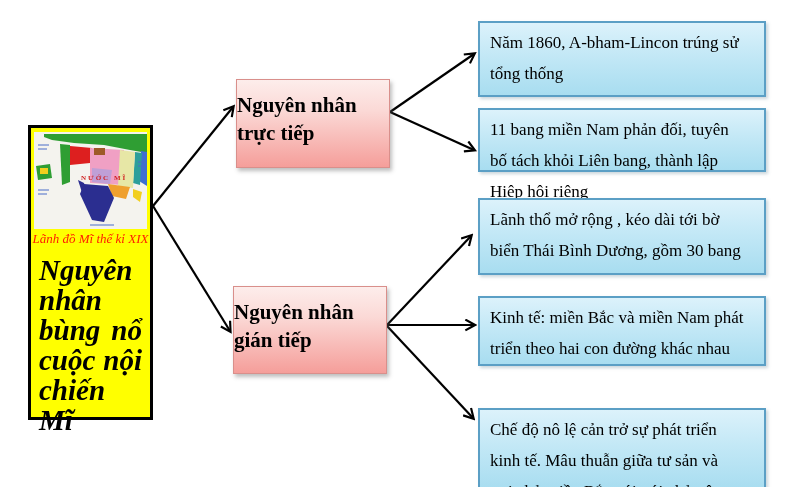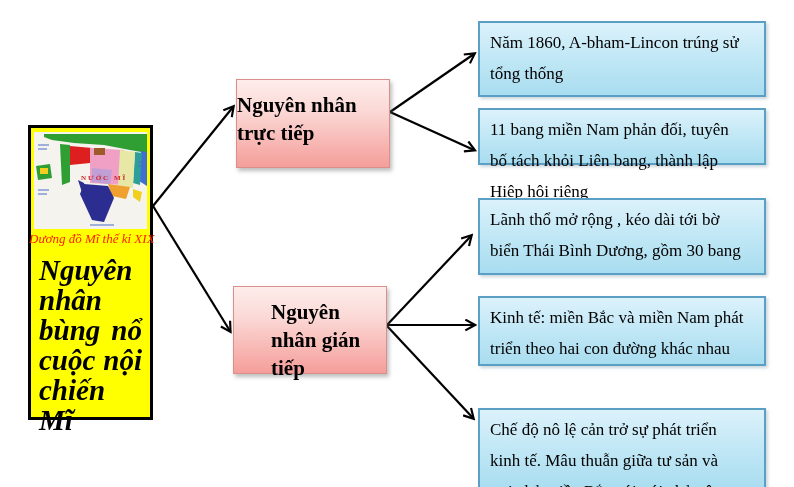--- a/index.html
+++ b/index.html
@@ -29,33 +29,33 @@
   
   .branch-box{
     position:absolute;width:154px;box-sizing:border-box;
     background:linear-gradient(180deg,#fdedeb 0%,#fbd9d6 35%,#f59e9a 100%);
     border:1px solid #d98f8b;
     box-shadow:2px 3px 4px rgba(110,110,110,.45);
     font-weight:bold;font-size:21px;line-height:28px;
     padding-top:11px;color:#000;
   }
   .branch-1{left:236px;top:79px;height:89px;}
-  .branch-2{left:233px;top:286px;height:88px;padding-left:37px;}
+  .branch-2{left:233px;top:286px;height:88px;}
 
   
   .leaf-box{
     position:absolute;left:478px;width:288px;box-sizing:border-box;
     background:linear-gradient(180deg,#dcf2fb 0%,#c3e8f6 45%,#a8ddf0 100%);
     border:2px solid #5b9fc5;
     box-shadow:2px 2px 3px rgba(110,140,155,.35);
     font-size:17px;line-height:31px;color:#000;
     padding:4px 20px 0 10px;
   }
   .leaf-1{top:21px;height:76px;}
-  .leaf-2{top:108px;height:57px;}
+  .leaf-2{top:108px;height:64px;}
   .leaf-3{top:198px;height:77px;}
   .leaf-4{top:296px;height:70px;}
   .leaf-5{top:392px;height:83px;margin-top:16px;}
 </style>
 </head>
 <body>
 
 <div class="canvas">
 
   <svg class="arrows" viewBox="0 0 794 487">
@@ -112,21 +112,21 @@
             <line x1="4" y1="17" x2="13" y2="17"></line>
           <line x1="4" y1="58" x2="15" y2="58"></line>
             <line x1="4" y1="62" x2="13" y2="62"></line>
           <line x1="56" y1="93" x2="80" y2="93"></line>
           <line x1="104" y1="30" x2="111" y2="30"></line>
             <line x1="104" y1="34" x2="111" y2="34"></line>
         </g>
         <text x="47" y="48" font-size="7" font-weight="bold" fill="#d02020" letter-spacing="2">NƯỚC MĨ</text>
       </svg>
     </div>
-    <div class="map-caption">Dương đồ Mĩ thế kỉ XIX</div>
+    <div class="map-caption">Lãnh đồ Mĩ thế kỉ XIX</div>
     <div class="root-title">Nguyên nhân bùng nổ cuộc nội chiến Mĩ</div>
   </div>
 
   <div class="branch-box branch-1">
     <span>Nguyên nhân trực tiếp</span>
   </div>
   <div class="branch-box branch-2">
     <span>Nguyên nhân gián tiếp</span>
   </div>
 

